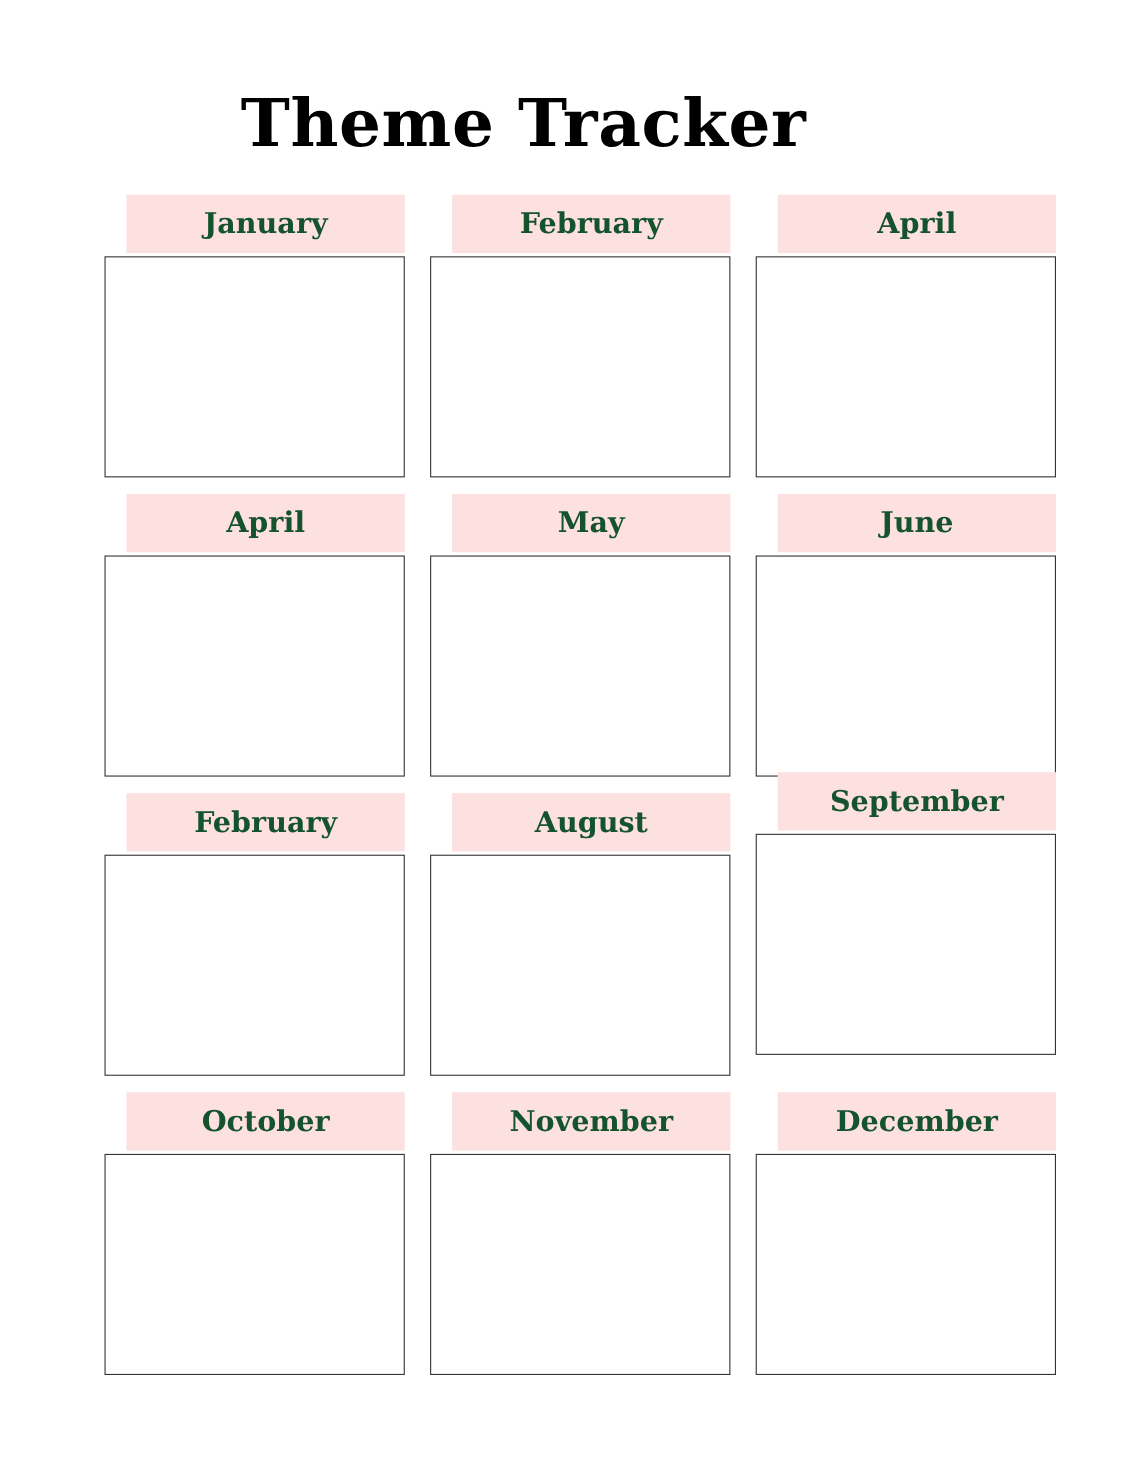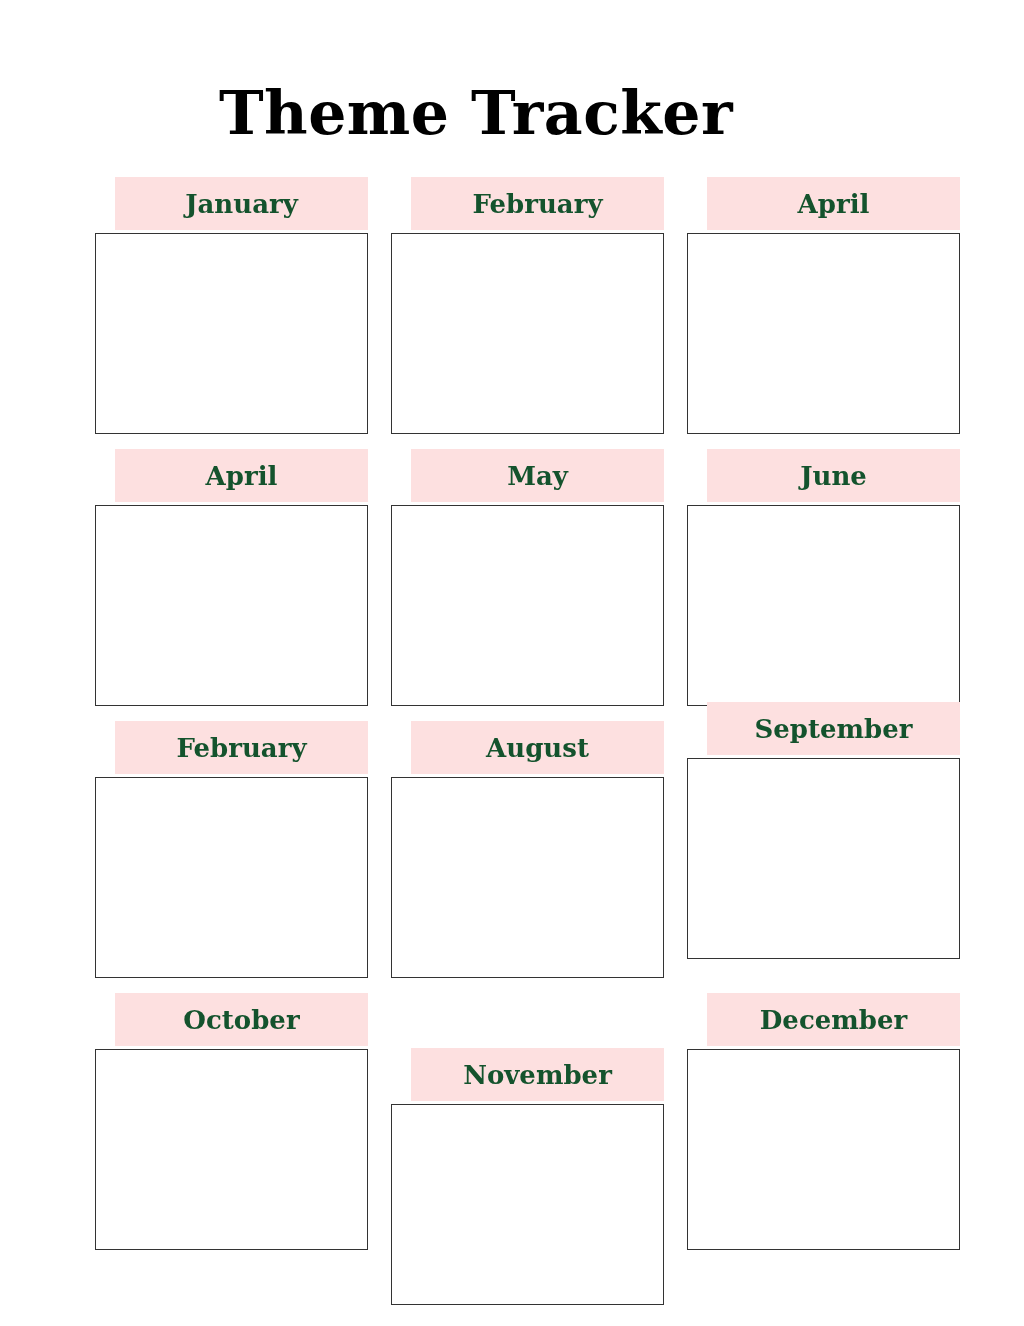--- a/index.html
+++ b/index.html
@@ -48,21 +48,21 @@
       <div class="box"></div>
     </div>
     <div class="cell" style="left: 687px; top: 702px;">
       <div class="hdr">September</div>
       <div class="box"></div>
     </div>
     <div class="cell" style="left: 95px; top: 993px;">
       <div class="hdr">October</div>
       <div class="box"></div>
     </div>
-    <div class="cell" style="left: 391px; top: 1048px;">
+    <div class="cell" style="left: 391px; top: 993px;">
       <div class="hdr">November</div>
       <div class="box"></div>
     </div>
     <div class="cell" style="left: 687px; top: 993px;">
       <div class="hdr">December</div>
       <div class="box"></div>
     </div>
   </div>
 
 </body></html>

